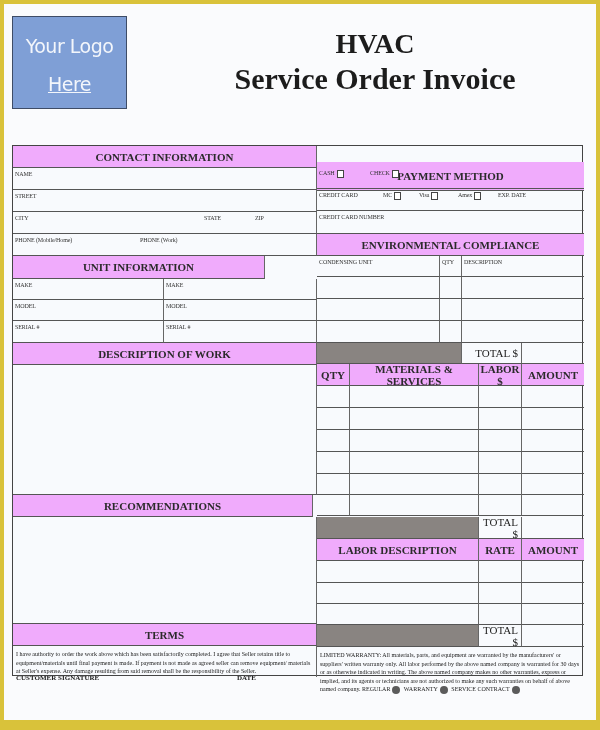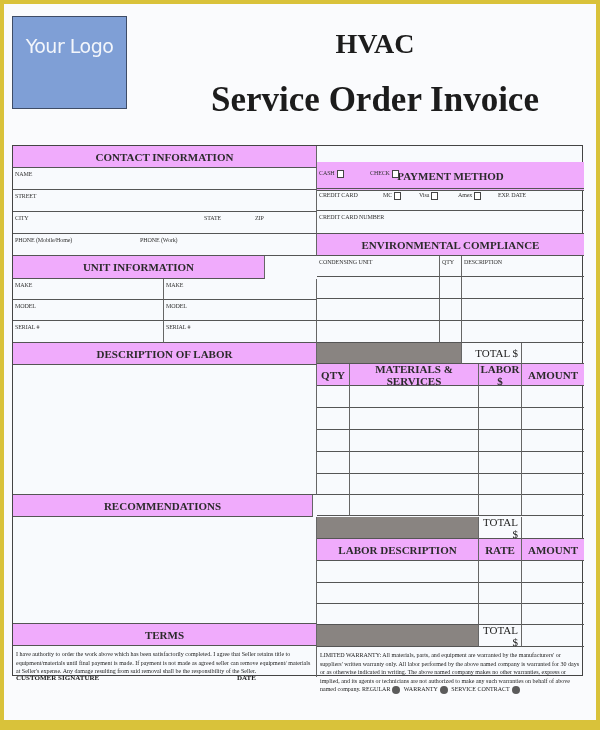--- a/index.html
+++ b/index.html
@@ -22,21 +22,21 @@
     color: #f3f6fb; text-align: center;
     font-family: "DejaVu Sans", sans-serif; font-size: 19px; letter-spacing: -0.5px;
   }
   .logo .l1 { position: absolute; top: 18px; left: 0; right: 0; }
   .logo .l2 { position: absolute; top: 56px; left: 0; right: 0; text-decoration: underline; }
   .title {
     position: absolute; left: 150px; right: 0; text-align: center;
     font-weight: bold; color: #1c1c1c;
   }
   .t1 { top: 28px; font-size: 28px; }
-  .t2 { top: 80px; font-size: 35px; }
+  .t2 { top: 62px; font-size: 30px; }
 
   .form {
     position: absolute; left: 12px; top: 145px; width: 571px; height: 531px;
     border: 1.5px solid #444;
     background: #f8fafd;
   }
   .cell { position: absolute; border-right: 1px solid #666; border-bottom: 1.5px solid #555; }
   .hdr {
     background: #f0abfc; font-weight: bold; text-align: center;
     color: #2b2b2b; font-size: 11px; display: flex; align-items: center; justify-content: center;
@@ -55,20 +55,21 @@
   .small { font-size: 6px; line-height: 8.5px; padding: 4px 3px; color: #222; }
   .sig { font-size: 7px; font-weight: bold; }
 </style>
 </head>
 <body>
 
 <div class="frame"></div>
 
 <div class="logo">
   <div class="l1">Your Logo</div>
+  <div class="l2">Here</div>
 </div>
 <div class="title t1">HVAC</div>
 <div class="title t2">Service Order Invoice</div>
 
 <div class="form">
 
   <div class="cell hdr" style="left:0;top:0;width:304px;height:22px;">CONTACT INFORMATION</div>
   <div class="cell lbl" style="left:0;top:22px;width:304px;height:22px;"><span>NAME</span></div>
   <div class="cell lbl" style="left:0;top:44px;width:304px;height:22px;"><span>STREET</span></div>
   <div class="cell lbl" style="left:0;top:66px;width:304px;height:22px;">
@@ -80,21 +81,21 @@
     <span>PHONE (Mobile/Home)</span>
     <span style="position:absolute;left:127px;top:3px;">PHONE (Work)</span>
   </div>
   <div class="cell hdr" style="left:0;top:110px;width:252px;height:23px;">UNIT INFORMATION</div>
   <div class="cell lbl" style="left:0;top:133px;width:151px;height:21px;"><span>MAKE</span></div>
   <div class="cell lbl" style="left:151px;top:133px;width:153px;height:21px;"><span>MAKE</span></div>
   <div class="cell lbl" style="left:0;top:154px;width:151px;height:21px;"><span>MODEL</span></div>
   <div class="cell lbl" style="left:151px;top:154px;width:153px;height:21px;"><span>MODEL</span></div>
   <div class="cell lbl" style="left:0;top:175px;width:151px;height:22px;"><span>SERIAL #</span></div>
   <div class="cell lbl" style="left:151px;top:175px;width:153px;height:22px;"><span>SERIAL #</span></div>
-  <div class="cell hdr" style="left:0;top:197px;width:304px;height:22px;">DESCRIPTION OF LABOR</div>
+  <div class="cell hdr" style="left:0;top:197px;width:304px;height:22px;">DESCRIPTION OF WORK</div>
   <div class="cell" style="left:0;top:219px;width:304px;height:130px;"></div>
   <div class="cell hdr" style="left:0;top:349px;width:300px;height:22px;">RECOMMENDATIONS</div>
   <div class="cell" style="left:0;top:371px;width:304px;height:107px;"></div>
   <div class="cell hdr" style="left:0;top:478px;width:304px;height:22px;">TERMS</div>
   <div class="cell" style="left:0;top:500px;width:304px;height:31px;border-bottom:none;">
     <div class="small">I have authority to order the work above which has been satisfactorily completed. I agree that Seller retains title to equipment/materials until final payment is made. If payment is not made as agreed seller can remove equipment/ materials at Seller's expense. Any damage resulting from said removal shall be the responsibility of the Seller.</div>
   </div>
   <div class="sig" style="position:absolute;left:3px;top:528px;">CUSTOMER SIGNATURE</div>
   <div class="sig" style="position:absolute;left:224px;top:528px;">DATE</div>
 

